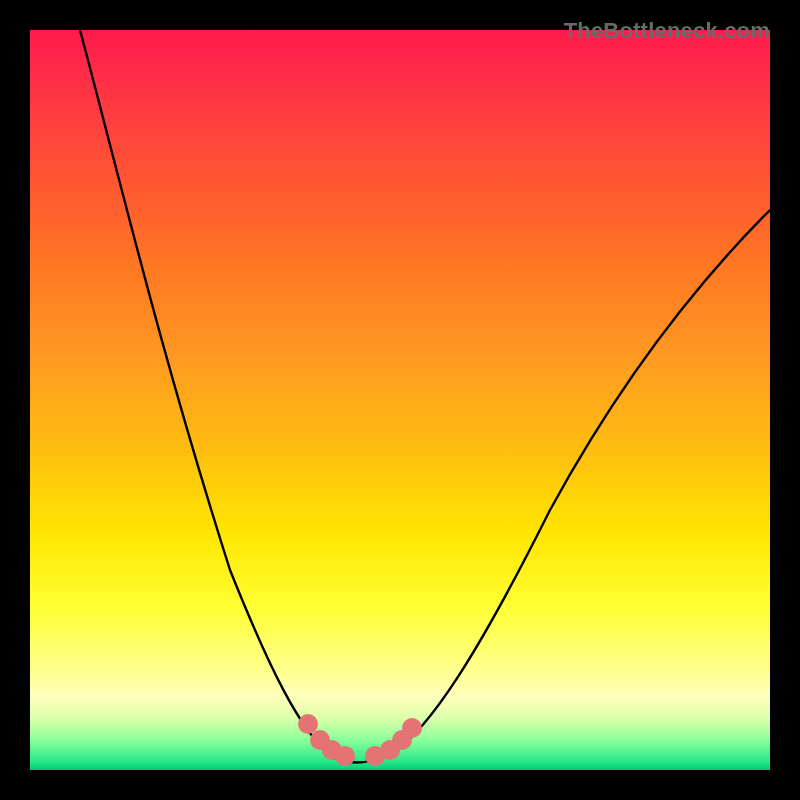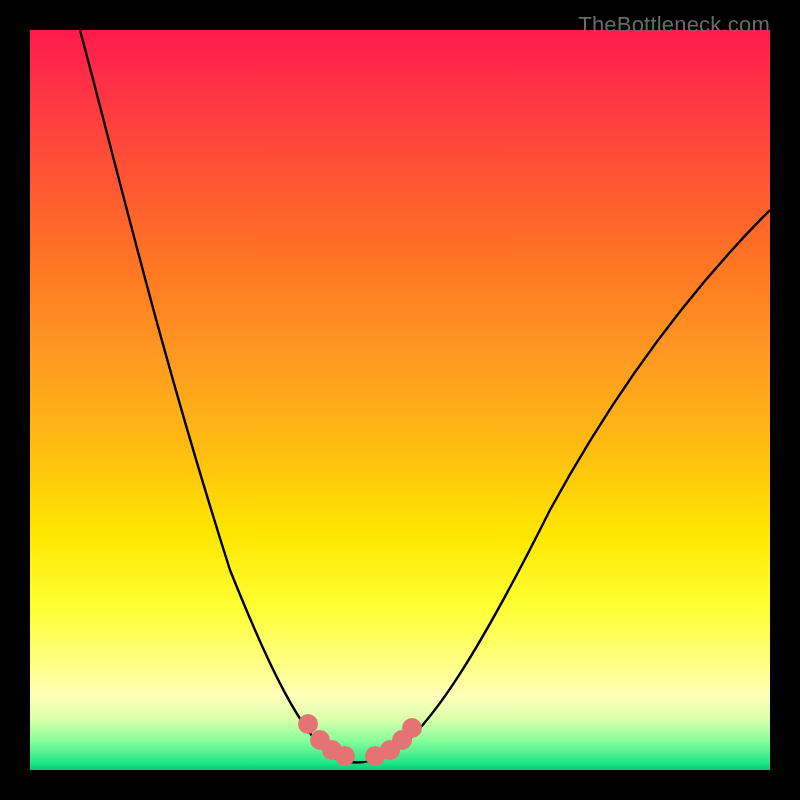--- a/index.html
+++ b/index.html
@@ -44,25 +44,25 @@
   }
   .curve-svg {
     position: absolute;
     left: 0;
     top: 0;
     width: 100%;
     height: 100%;
   }
   .watermark {
     position: absolute;
-    top: 12px;
+    top: 18px;
     right: 30px;
     color: #6a6a6a;
     font-size: 22px;
-    font-weight: 400;
+    font-weight: 700;
     letter-spacing: 0.2px;
   }
 </style>
 </head>
 <body>
 
 <div class="plot-area">
   <div class="gradient-bg"></div>
   <svg class="curve-svg" viewBox="0 0 740 740" preserveAspectRatio="none">
     <g>

